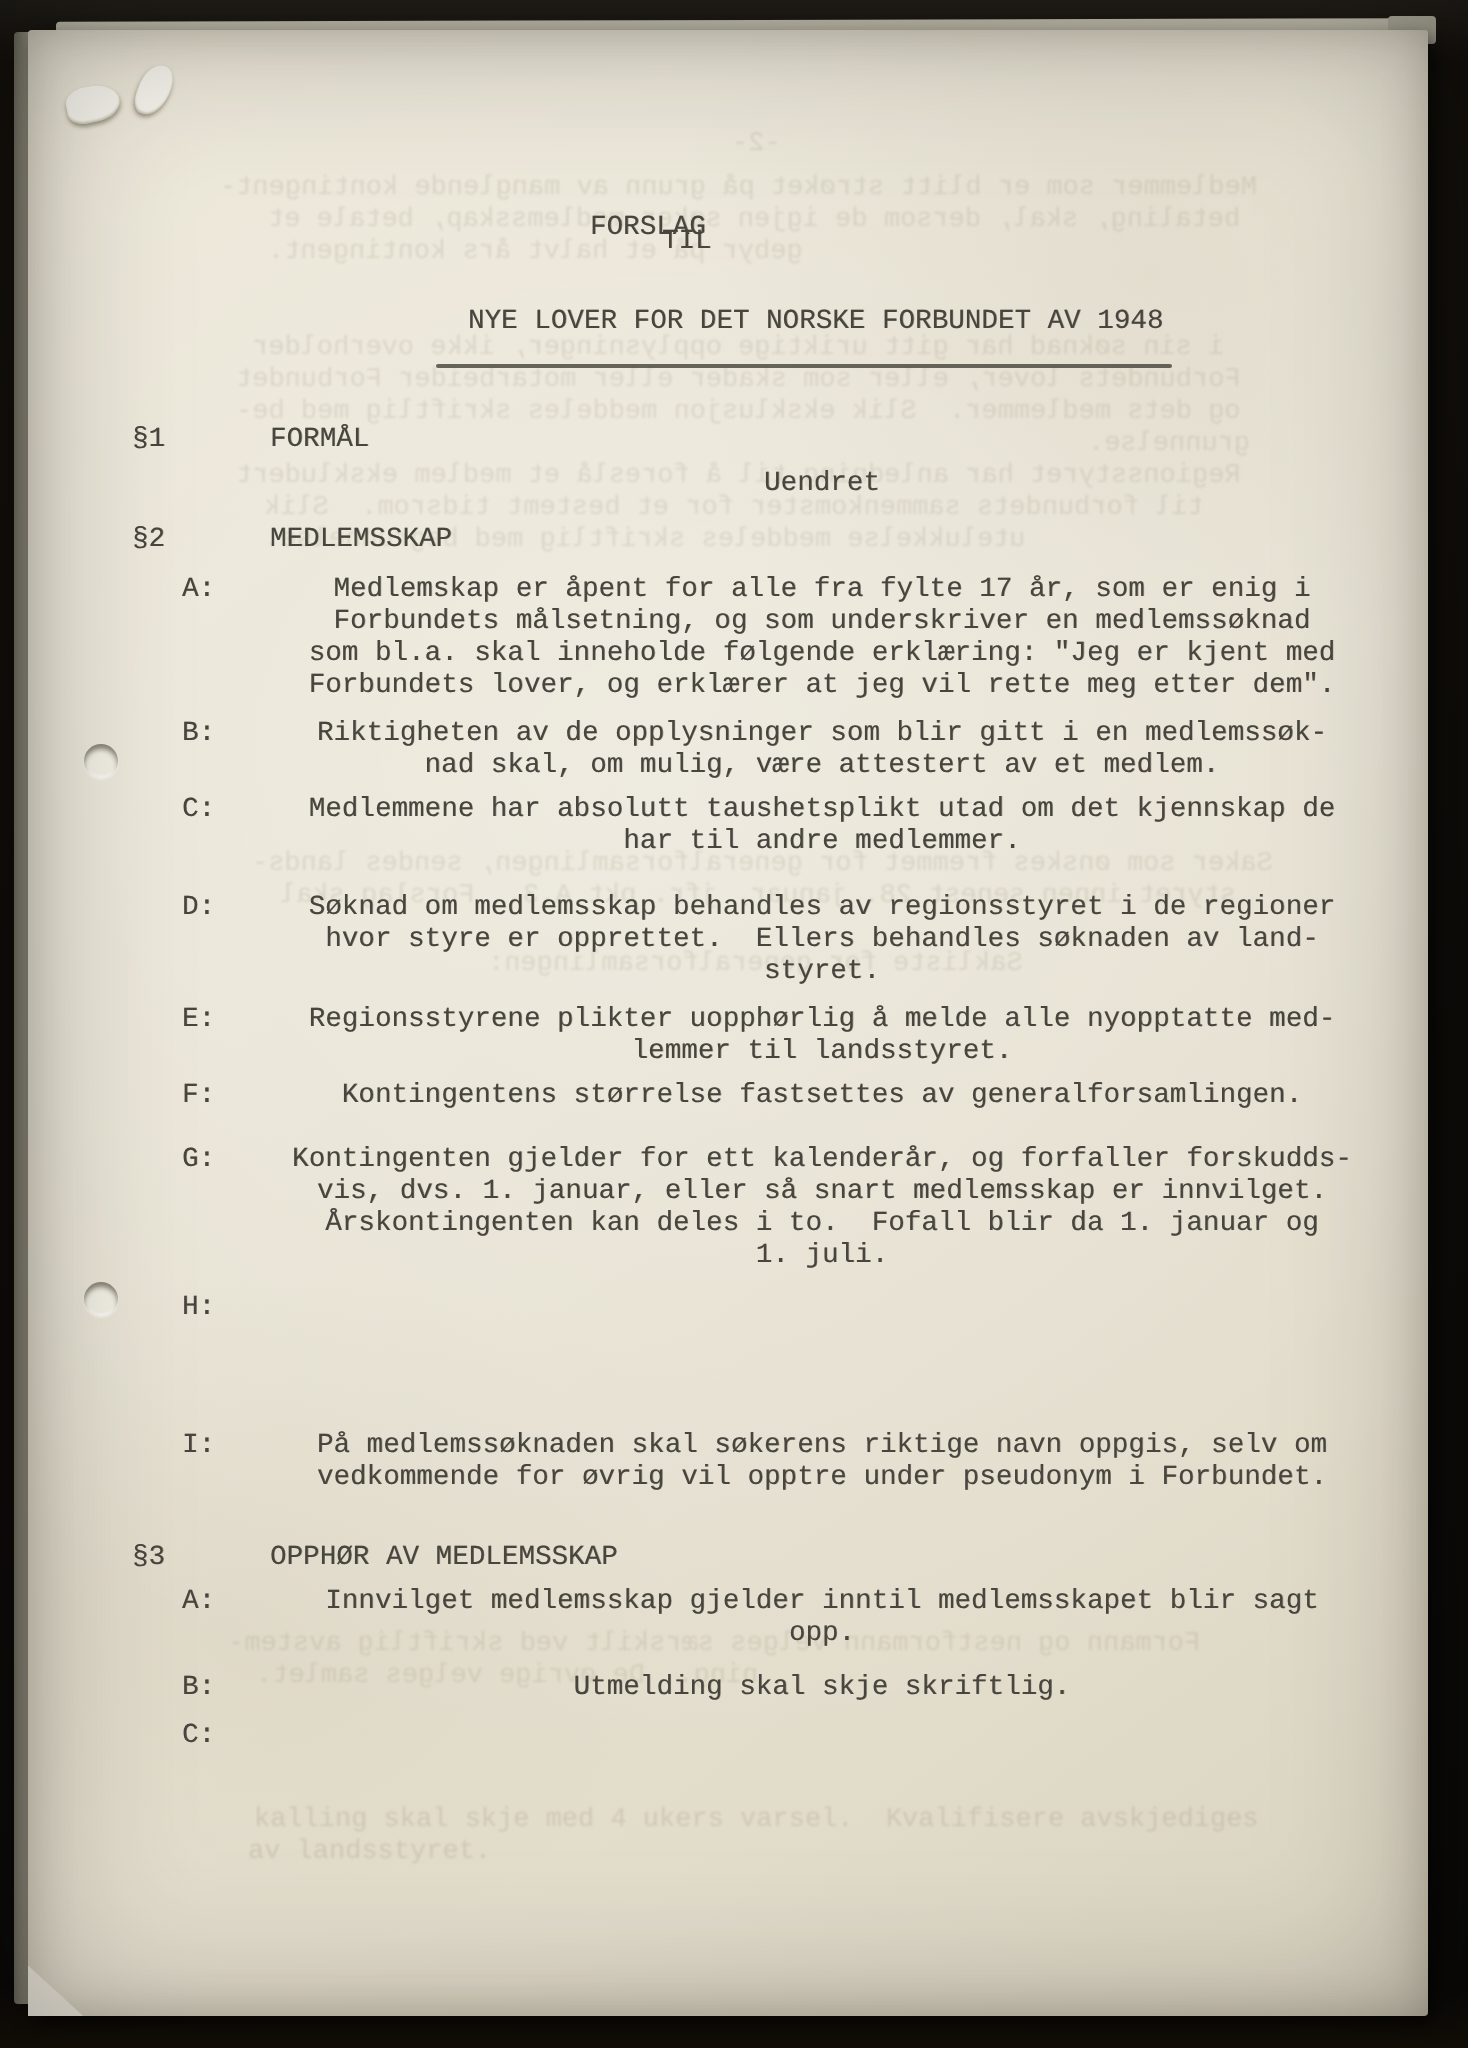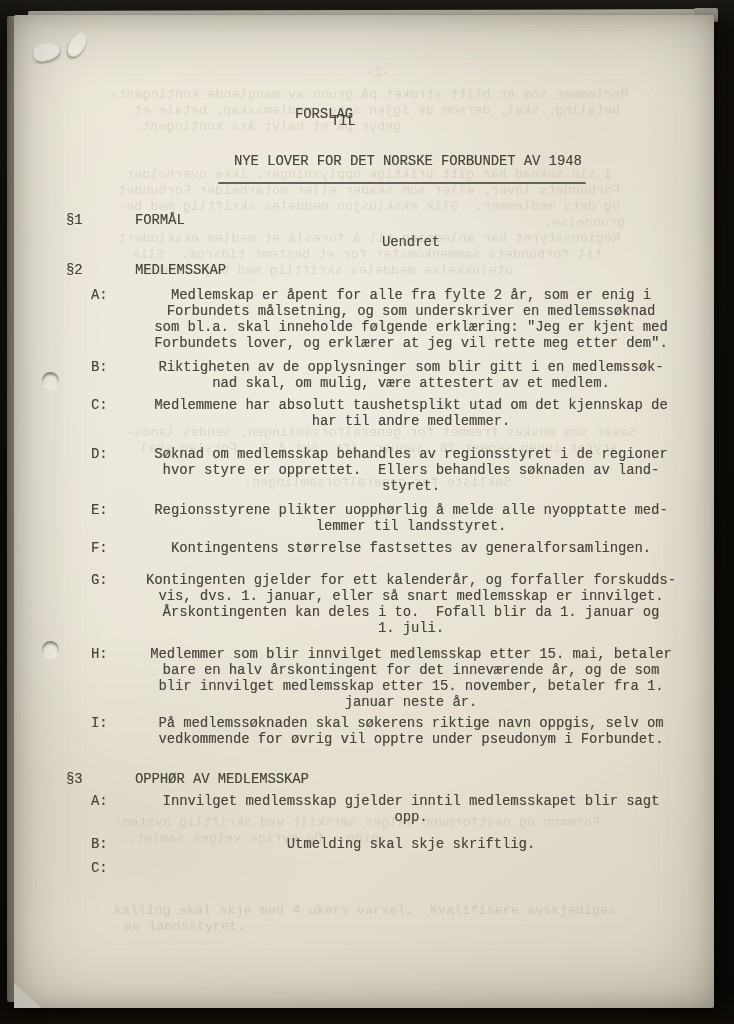--- a/index.html
+++ b/index.html
@@ -78,21 +78,21 @@
       <div class="bleed" style="left:104px;top:184px;">og dets medlemmer.  Slik eksklusjon meddeles skriftlig med be-</div>
       <div class="bleed" style="left:530px;top:200px;">grunnelse.</div>
       <div class="bleed" style="left:104px;top:216px;">Regionsstyret har anledning til å foreslå et medlem ekskludert</div>
       <div class="bleed" style="left:118px;top:232px;">til forbundets sammenkomster for et bestemt tidsrom.  Slik</div>
       <div class="bleed" style="left:118px;top:248px;">utelukkelse meddeles skriftlig med begrunnelse.</div>
       <div class="bleed" style="left:112px;top:410px;">Saker som ønskes fremmet for generalforsamlingen, sendes lands-</div>
       <div class="bleed" style="left:126px;top:426px;">styret innen senest 28. januar, jfr. pkt A.3.  Forslag skal</div>
       <div class="bleed" style="left:230px;top:460px;">Sakliste for generalforsamlingen:</div>
       <div class="bleed" style="left:100px;top:800px;">Formann og nestformann velges særskilt ved skriftlig avstem-</div>
       <div class="bleed" style="left:114px;top:816px;">ning.  De øvrige velges samlet.</div>
-      <div class="bleed fwd" style="left:100px;top:888px;">kalling skal skje med 4 ukers varsel.  Kvalifisere avskjediges</div>
+      <div class="bleed fwd" style="left:113px;top:888px;">kalling skal skje med 4 ukers varsel.  Kvalifisere avskjediges</div>
       <div class="bleed fwd" style="left:110px;top:904px;">av landsstyret.</div>
     </div>
 
     <div class="line ink" style="left:281px;top:92px;">FORSLAG</div>
     <div class="line ink" style="left:317px;top:99px;">TIL</div>
     <div class="line ink" style="left:204px;top:139px;margin-left:16px;">NYE LOVER FOR DET NORSKE FORBUNDET AV 1948</div>
     <div class="title-underline" style="left:204px;top:167px;width:368px;"></div>
 
     <div class="sect-head ink" style="top:198px;">
       <span class="sect-num">§1</span>
@@ -102,21 +102,21 @@
       <span class="clause-label"></span>
       <span class="clause-text">Uendret</span>
     </div>
 
     <div class="sect-head ink" style="top:248px;">
       <span class="sect-num">§2</span>
       <span class="sect-title">MEDLEMSSKAP</span>
     </div>
     <div class="clause ink" style="top:273px;">
       <span class="clause-label">A:</span>
-      <span class="clause-text">Medlemskap er åpent for alle fra fylte 2 år, som er enig i
+      <span class="clause-text">Medlemskap er åpent for alle fra fylte 17 år, som er enig i
 Forbundets målsetning, og som underskriver en medlemssøknad
 som bl.a. skal inneholde følgende erklæring: "Jeg er kjent med
 Forbundets lover, og erklærer at jeg vil rette meg etter dem".</span>
     </div>
     <div class="clause ink" style="top:345px;">
       <span class="clause-label">B:</span>
       <span class="clause-text">Riktigheten av de opplysninger som blir gitt i en medlemssøk-
 nad skal, om mulig, være attestert av et medlem.</span>
     </div>
     <div class="clause ink" style="top:383px;">
@@ -141,24 +141,20 @@
     </div>
     <div class="clause ink" style="top:558px;">
       <span class="clause-label">G:</span>
       <span class="clause-text">Kontingenten gjelder for ett kalenderår, og forfaller forskudds-
 vis, dvs. 1. januar, eller så snart medlemsskap er innvilget.
 Årskontingenten kan deles i to.  Fofall blir da 1. januar og
 1. juli.</span>
     </div>
     <div class="clause ink" style="top:632px;">
       <span class="clause-label">H:</span>
-      <span class="clause-text">Medlemmer som blir innvilget medlemsskap etter 15. mai, betaler
-bare en halv årskontingent for det inneværende år, og de som
-blir innvilget medlemsskap etter 15. november, betaler fra 1.
-januar neste år.</span>
     </div>
     <div class="clause ink" style="top:701px;">
       <span class="clause-label">I:</span>
       <span class="clause-text">På medlemssøknaden skal søkerens riktige navn oppgis, selv om
 vedkommende for øvrig vil opptre under pseudonym i Forbundet.</span>
     </div>
 
     <div class="sect-head ink" style="top:757px;">
       <span class="sect-num">§3</span>
       <span class="sect-title">OPPHØR AV MEDLEMSSKAP</span>

